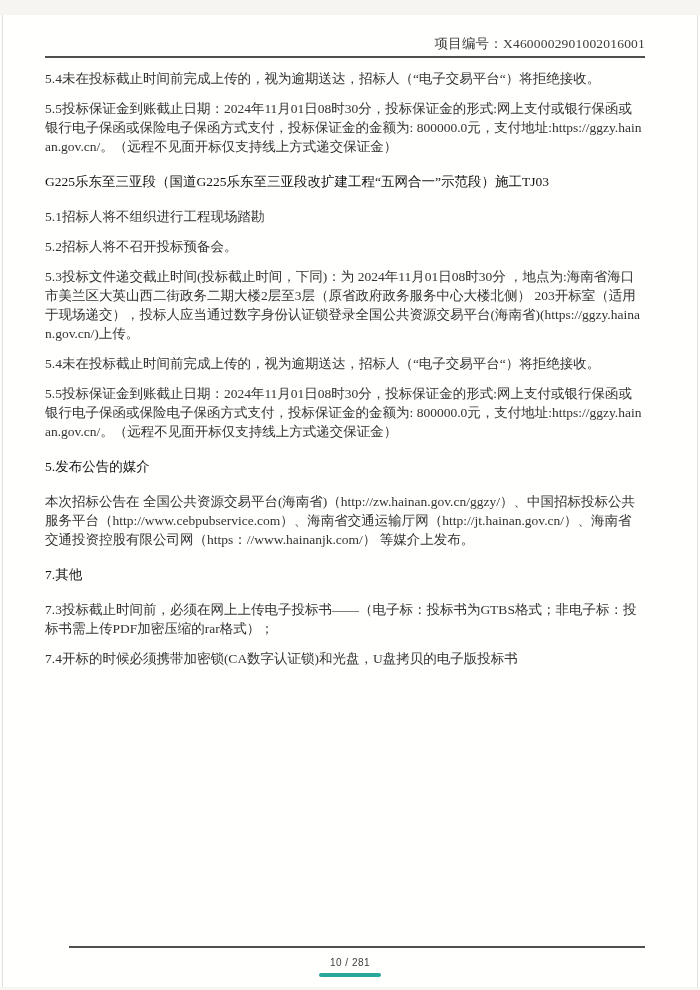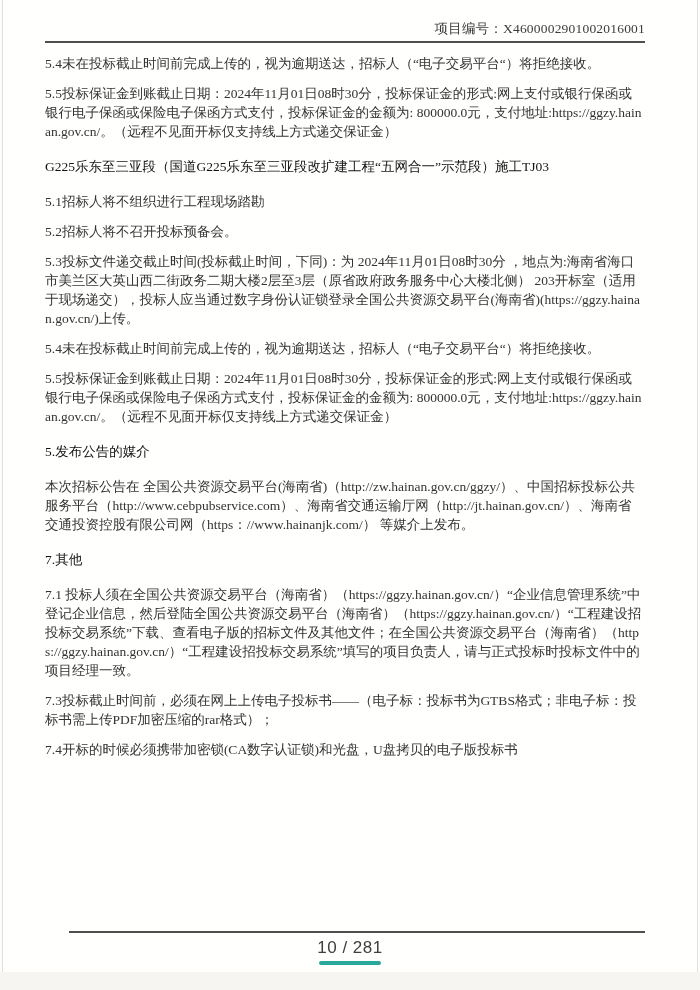--- a/index.html
+++ b/index.html
@@ -1,17 +1,17 @@
 <!DOCTYPE html>
 <html><head>
 <meta charset="utf-8">
 <style>
   html,body{margin:0;padding:0;background:#f6f5f2;}
   .viewport{
-    position:relative;width:700px;height:972px;margin:0 auto;
+    position:relative;width:700px;height:972px;margin:15px auto;
     background:#fdfdfb;overflow:hidden;
     font-family:"Liberation Serif","DejaVu Serif",serif;
   }
   .page{
     position:absolute;left:2px;right:2px;top:0;bottom:0;
     background:#fffffe;
     border-left:1px solid #e3e0da;
     border-right:1px solid #e3e0da;
   }
   .content{
@@ -42,21 +42,21 @@
     position:absolute;left:66px;right:52px;top:931px;
     border-top:2px solid #4f4f4f;z-index:5;
   }
   .page-footer{
     position:absolute;left:0;right:0;top:937px;bottom:0;
     background:#fffffe;z-index:6;text-align:center;
   }
   .page-indicator{
     display:inline-block;
     font-family:"Liberation Sans","DejaVu Sans",sans-serif;
-    font-size:17px;color:#3e3e3e;letter-spacing:0.5px;
+    font-size:10px;color:#3e3e3e;letter-spacing:0.5px;
     margin-top:1px;
   }
   .page-accent{
     width:62px;height:4px;border-radius:2px;
     margin:3px auto 0;
   }
 </style>
 </head>
 <body>
 
@@ -72,21 +72,20 @@
       <div class="doc-p">5.5投标保证金到账截止日期：2024年11月01日08时30分，投标保证金的形式:网上支付或银行保函或银行电子保函或保险电子保函方式支付，投标保证金的金额为: 800000.0元，支付地址:https://ggzy.hainan.gov.cn/。（远程不见面开标仅支持线上方式递交保证金）</div>
       <div class="doc-h">G225乐东至三亚段（国道G225乐东至三亚段改扩建工程“五网合一”示范段）施工TJ03</div>
       <div class="doc-p">5.1招标人将不组织进行工程现场踏勘</div>
       <div class="doc-p">5.2招标人将不召开投标预备会。</div>
       <div class="doc-p">5.3投标文件递交截止时间(投标截止时间，下同)：为 2024年11月01日08时30分 ，地点为:海南省海口市美兰区大英山西二街政务二期大楼2层至3层（原省政府政务服务中心大楼北侧） 203开标室（适用于现场递交），投标人应当通过数字身份认证锁登录全国公共资源交易平台(海南省)(https://ggzy.hainan.gov.cn/)上传。</div>
       <div class="doc-p">5.4未在投标截止时间前完成上传的，视为逾期送达，招标人（“电子交易平台“）将拒绝接收。</div>
       <div class="doc-p">5.5投标保证金到账截止日期：2024年11月01日08时30分，投标保证金的形式:网上支付或银行保函或银行电子保函或保险电子保函方式支付，投标保证金的金额为: 800000.0元，支付地址:https://ggzy.hainan.gov.cn/。（远程不见面开标仅支持线上方式递交保证金）</div>
       <div class="doc-h">5.发布公告的媒介</div>
       <div class="doc-p">本次招标公告在 全国公共资源交易平台(海南省)（http://zw.hainan.gov.cn/ggzy/）、中国招标投标公共服务平台（http://www.cebpubservice.com）、海南省交通运输厅网（http://jt.hainan.gov.cn/）、海南省交通投资控股有限公司网（https：//www.hainanjk.com/） 等媒介上发布。</div>
       <div class="doc-h">7.其他</div>
-      <div class="doc-p">7.1 投标人须在全国公共资源交易平台（海南省）（https://ggzy.hainan.gov.cn/）“企业信息管理系统”中登记企业信息，然后登陆全国公共资源交易平台（海南省）（https://ggzy.hainan.gov.cn/）“工程建设招投标交易系统”下载、查看电子版的招标文件及其他文件；在全国公共资源交易平台（海南省）（https://ggzy.hainan.gov.cn/）“工程建设招投标交易系统”填写的项目负责人，请与正式投标时投标文件中的项目经理一致。</div>
       <div class="doc-p">7.3投标截止时间前，必须在网上上传电子投标书——（电子标：投标书为GTBS格式；非电子标：投标书需上传PDF加密压缩的rar格式）；</div>
       <div class="doc-p">7.4开标的时候必须携带加密锁(CA数字认证锁)和光盘，U盘拷贝的电子版投标书</div>
 
     </div>
 
     <div class="footer-rule"></div>
 
     <div class="page-footer">
       <div class="page-indicator">10 / 281</div>
       <div class="page-accent" style="background: rgb(40, 167, 154);"></div>

